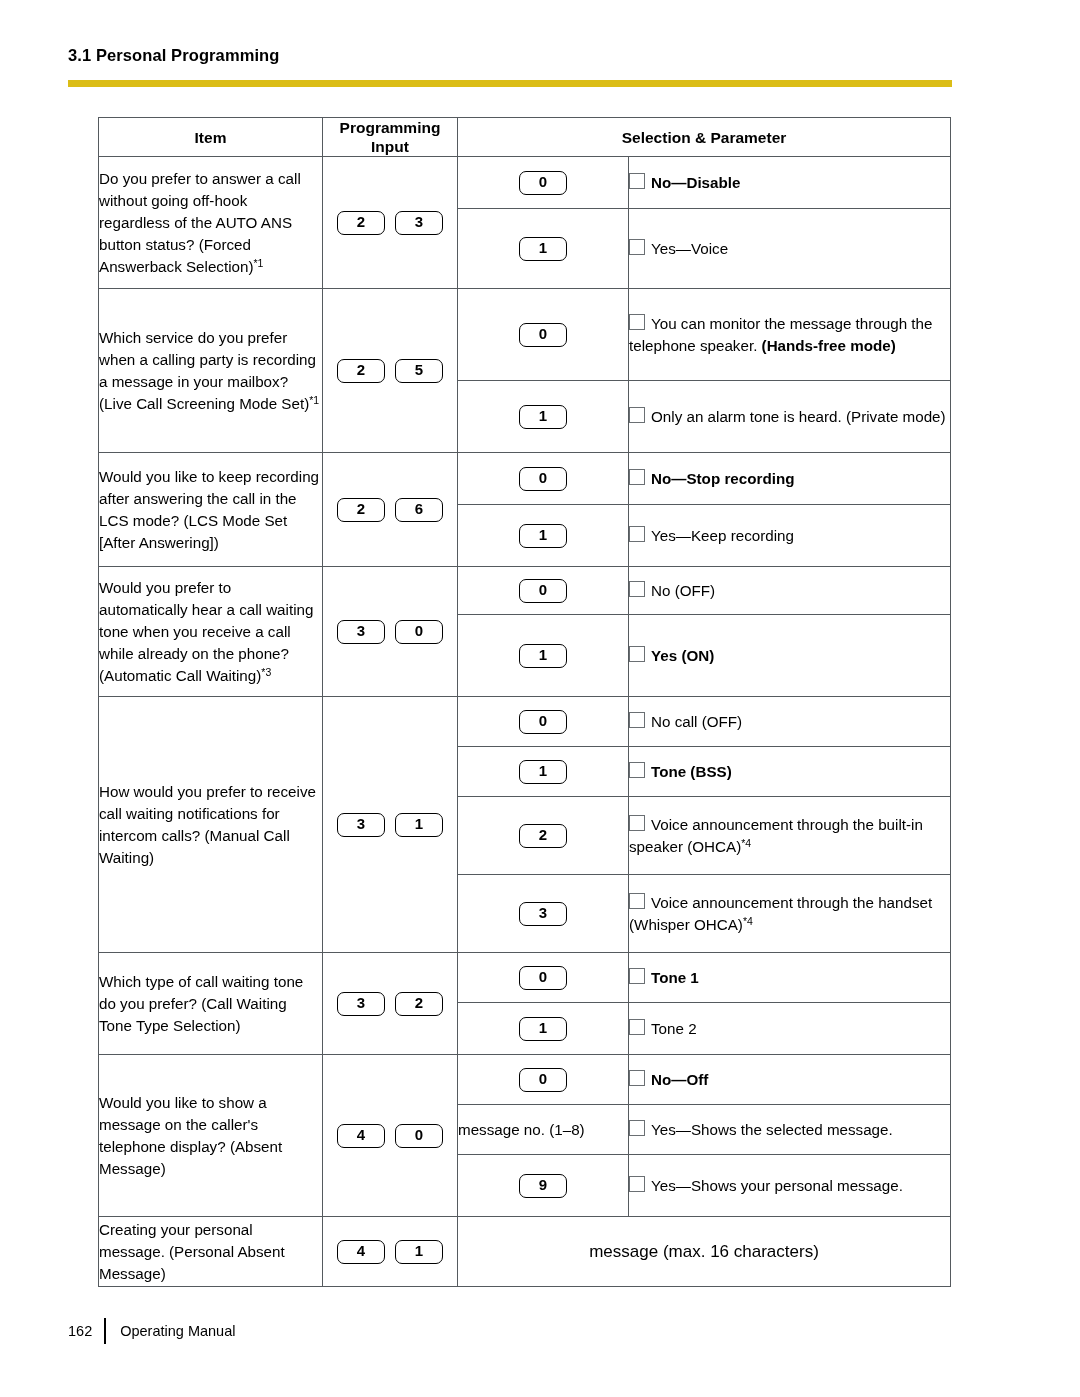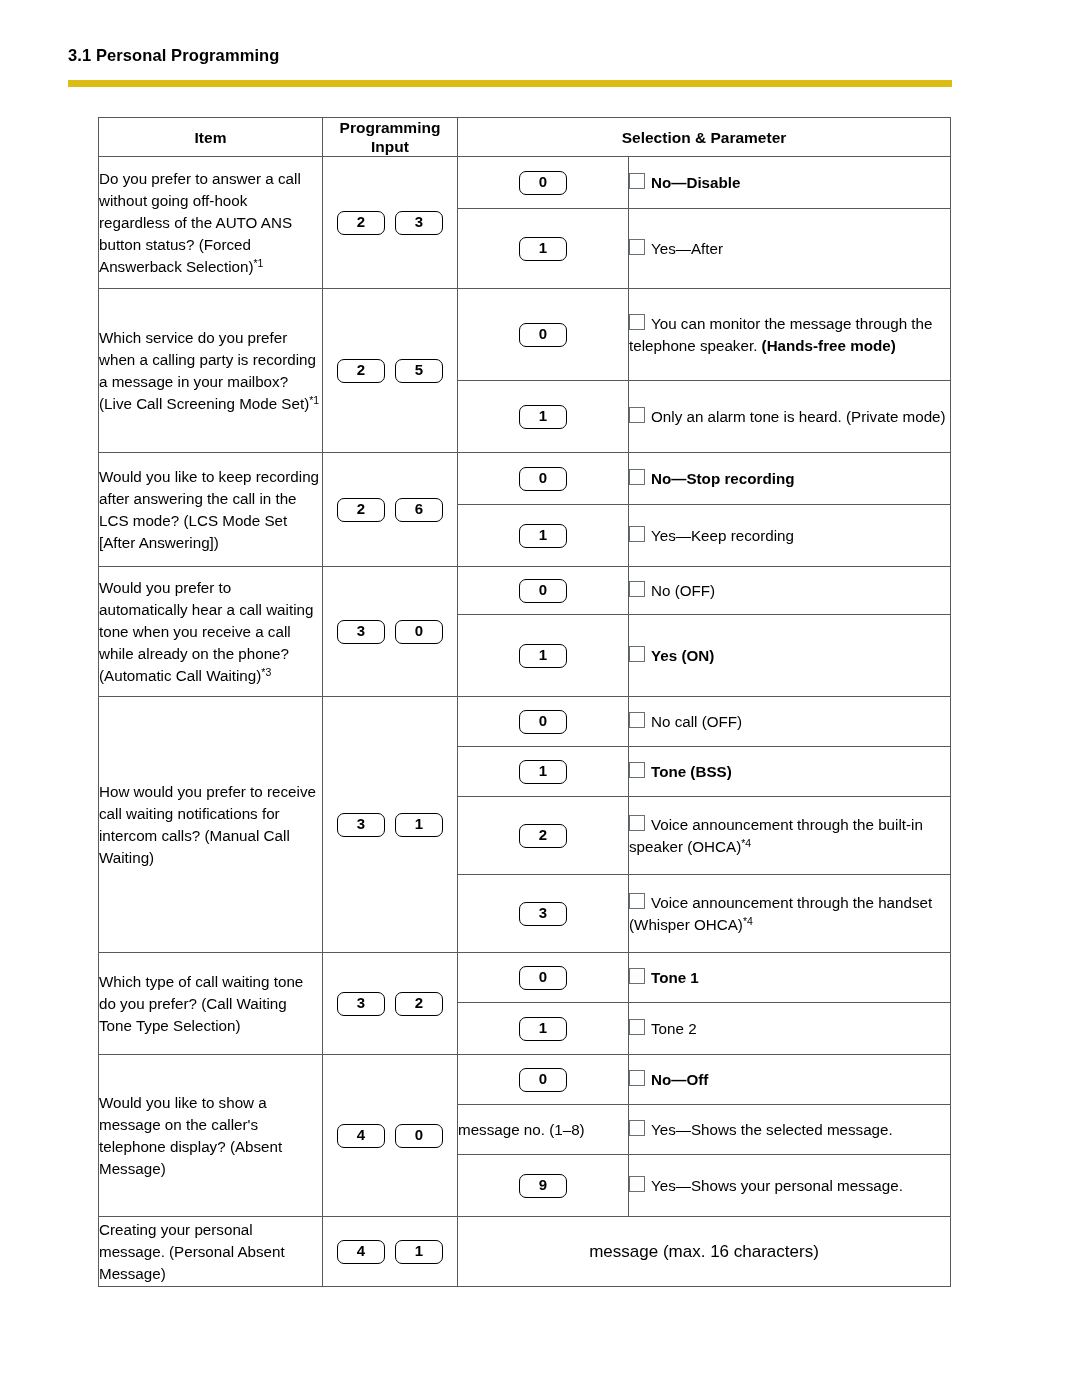--- a/index.html
+++ b/index.html
@@ -201,21 +201,21 @@
       </thead>
       <tbody id="tbody">
           <tr style="height: 52px; padding-left: 27px;">
             <td class="item" rowspan="2">Do you prefer to answer a call without going off-hook regardless of the AUTO ANS button status? (Forced Answerback Selection)<sup class="fn">*1</sup></td>
             <td class="input" rowspan="2"><span class="keypair"><span class="keybtn">2</span><span class="keybtn">3</span></span></td>
             <td class="keycell"><span class="keybtn">0</span></td>
             <td class="param bold"><span class="cbox"></span><span class="param-txt">No—Disable</span></td>
           </tr>
           <tr style="height: 80px;">
             <td class="keycell"><span class="keybtn">1</span></td>
-            <td class="param"><span class="cbox"></span><span class="param-txt">Yes—After</span></td>
+            <td class="param"><span class="cbox"></span><span class="param-txt">Yes—Voice</span></td>
           </tr>
           <tr style="height: 92px;">
             <td class="item" rowspan="2">Which service do you prefer when a calling party is recording a message in your mailbox? (Live Call Screening Mode Set)<sup class="fn">*1</sup></td>
             <td class="input" rowspan="2"><span class="keypair"><span class="keybtn">2</span><span class="keybtn">5</span></span></td>
             <td class="keycell"><span class="keybtn">0</span></td>
             <td class="param"><span class="cbox"></span><span class="param-txt">You can monitor the message through the telephone speaker. <b>(Hands-free mode)</b></span></td>
           </tr>
           <tr style="height: 72px;">
             <td class="keycell"><span class="keybtn">1</span></td>
             <td class="param"><span class="cbox"></span><span class="param-txt">Only an alarm tone is heard. (Private mode)</span></td>
@@ -284,14 +284,19 @@
           </tr>
           <tr style="height: 70px; margin-top: 19px;">
             <td class="item" rowspan="1">Creating your personal message. (Personal Absent Message)</td>
             <td class="input" rowspan="1"><span class="keypair"><span class="keybtn">4</span><span class="keybtn">1</span></span></td>
             <td class="spanparam" colspan="2">message (max. 16 characters)</td>
           </tr>
         </tbody>
     </table>
   </div>
 
+  <div class="footer">
+    <span class="footer-page">162</span>
+    <span class="footer-sep"></span>
+    <span>Operating Manual</span>
+  </div>
 
 </div>
 
 </body></html>

